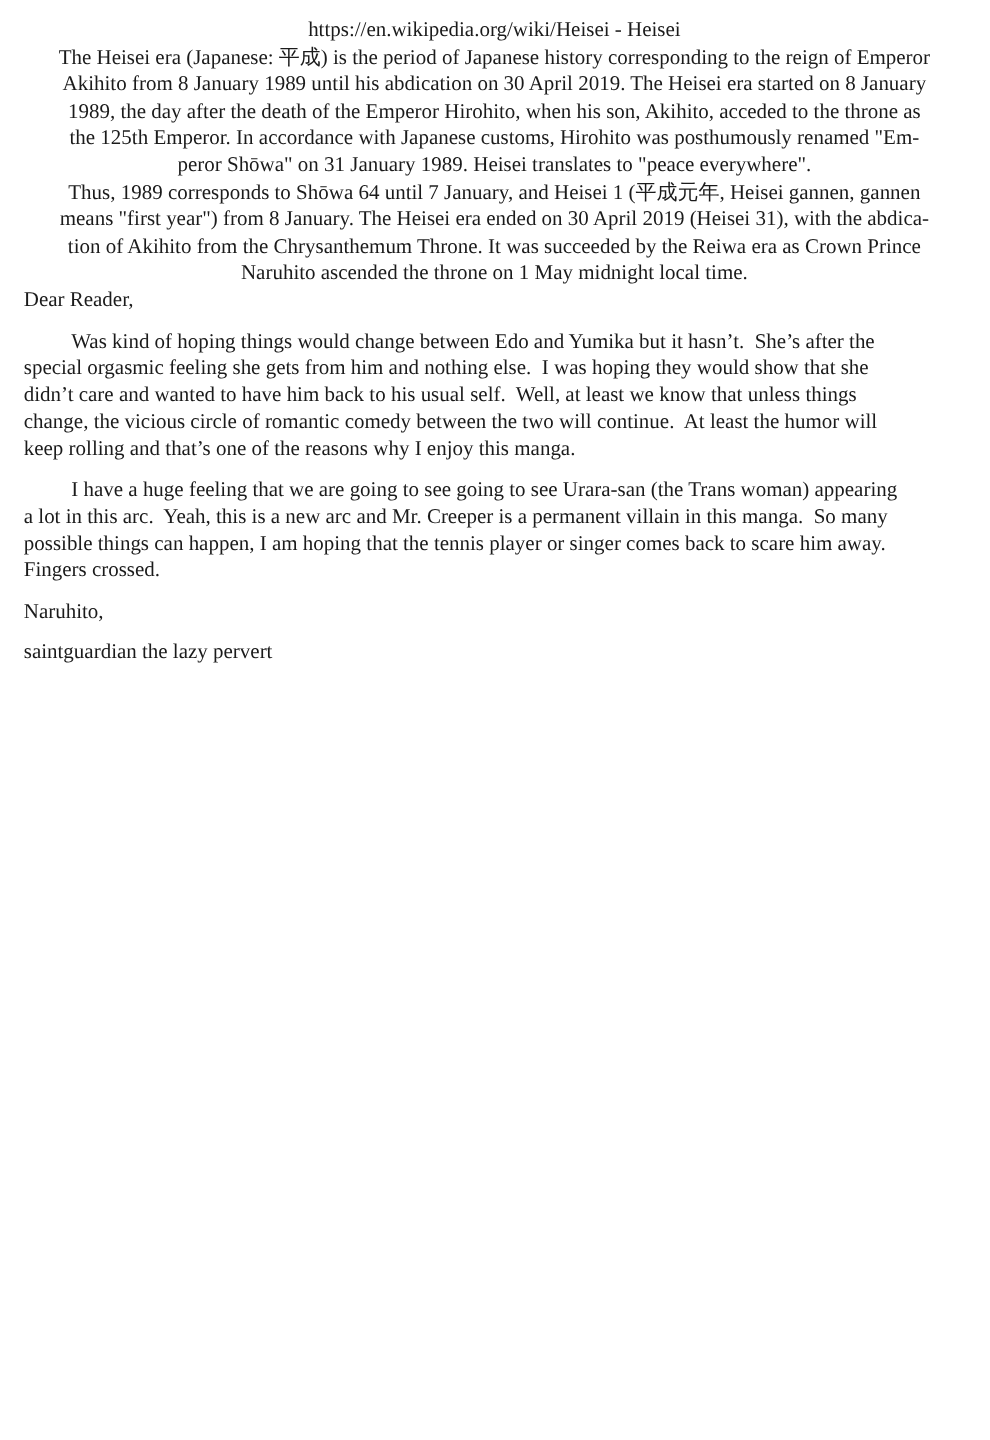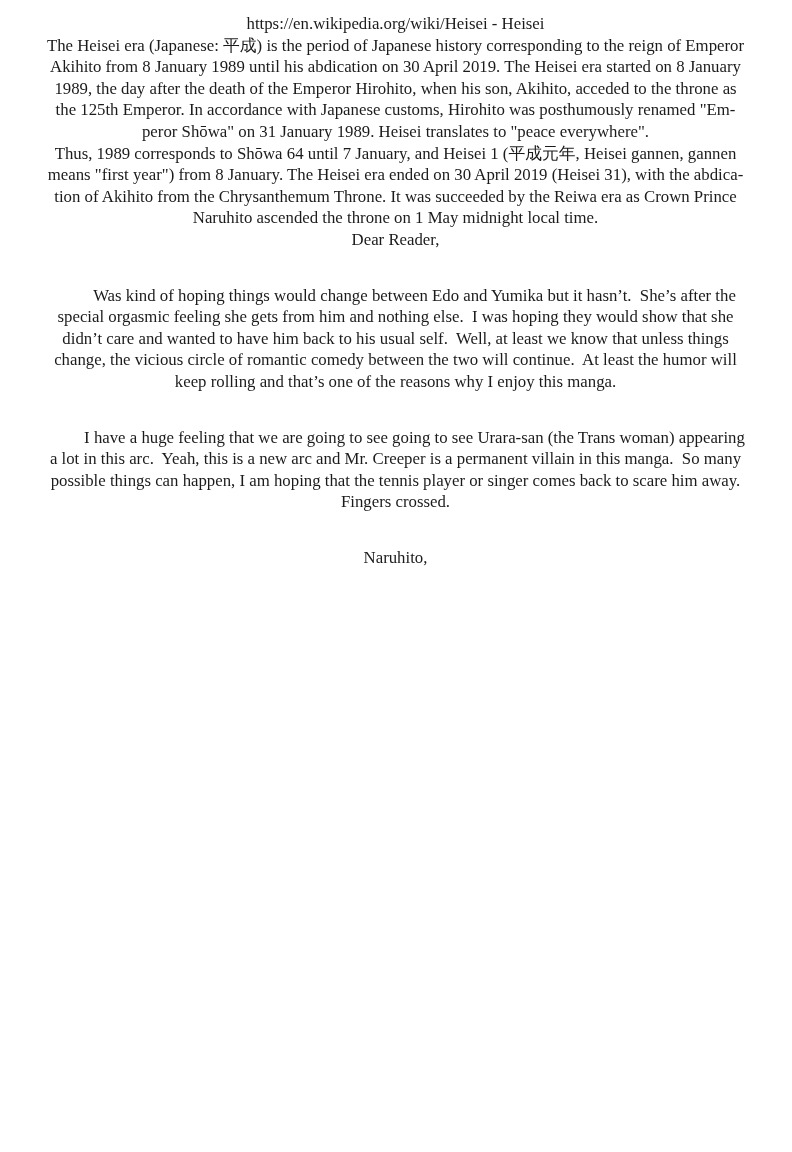--- a/index.html
+++ b/index.html
@@ -16,27 +16,27 @@
     color: #1b1b1b;
     font-family: "Liberation Serif", "DejaVu Serif", serif;
     font-size: 16.8px;
     line-height: 21.6px;
     padding: 13px 20px 0 19px;
     overflow: hidden;
   }
   .para {
     margin: 0;
     white-space: pre-wrap;
-    text-align: center;
+    text-align: left;
   }
   .center {
     text-align: center;
   }
   .gap {
-    margin-top: 34px;
+    margin-top: 11px;
   }
   .indent {
     text-indent: 38px;
   }
 </style>
 </head>
 <body>
 
 <div class="page">
   <div class="para center">https://en.wikipedia.org/wiki/Heisei - Heisei</div>
@@ -61,13 +61,14 @@
 keep rolling and that’s one of the reasons why I enjoy this manga.</div>
 
   <div class="para gap indent">I have a huge feeling that we are going to see going to see Urara-san (the Trans woman) appearing
 a lot in this arc.  Yeah, this is a new arc and Mr. Creeper is a permanent villain in this manga.  So many
 possible things can happen, I am hoping that the tennis player or singer comes back to scare him away.
 Fingers crossed.</div>
 
 
   <div class="para gap">Naruhito,</div>
 
+  <div class="para gap">saintguardian the lazy pervert</div>
 </div>
 
 </body></html>

